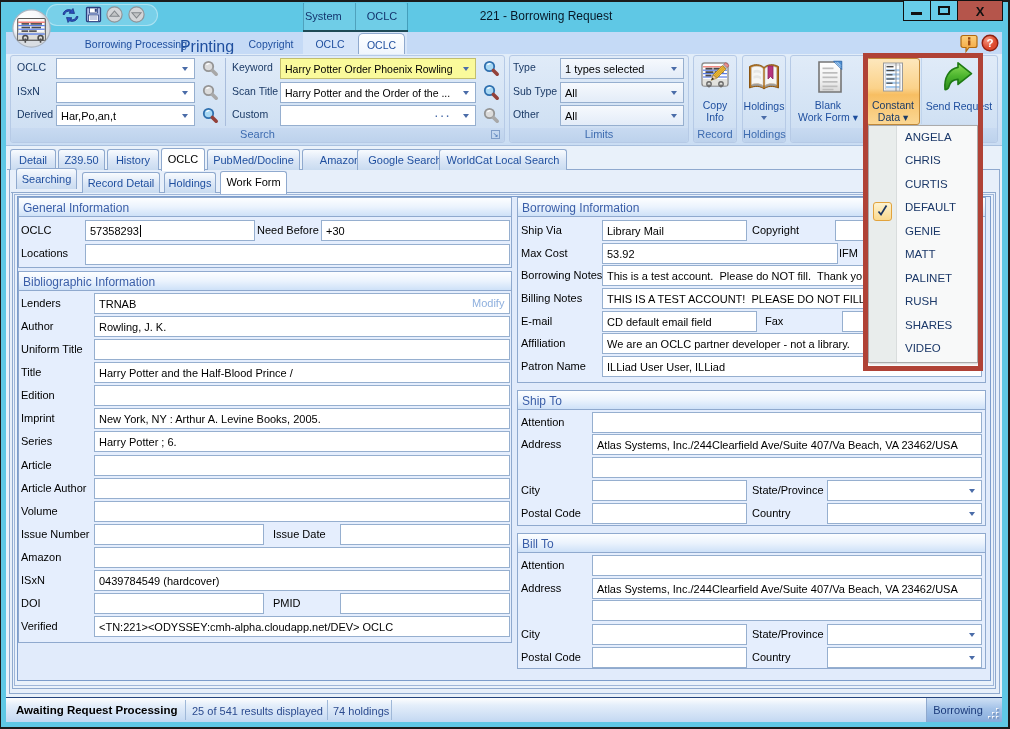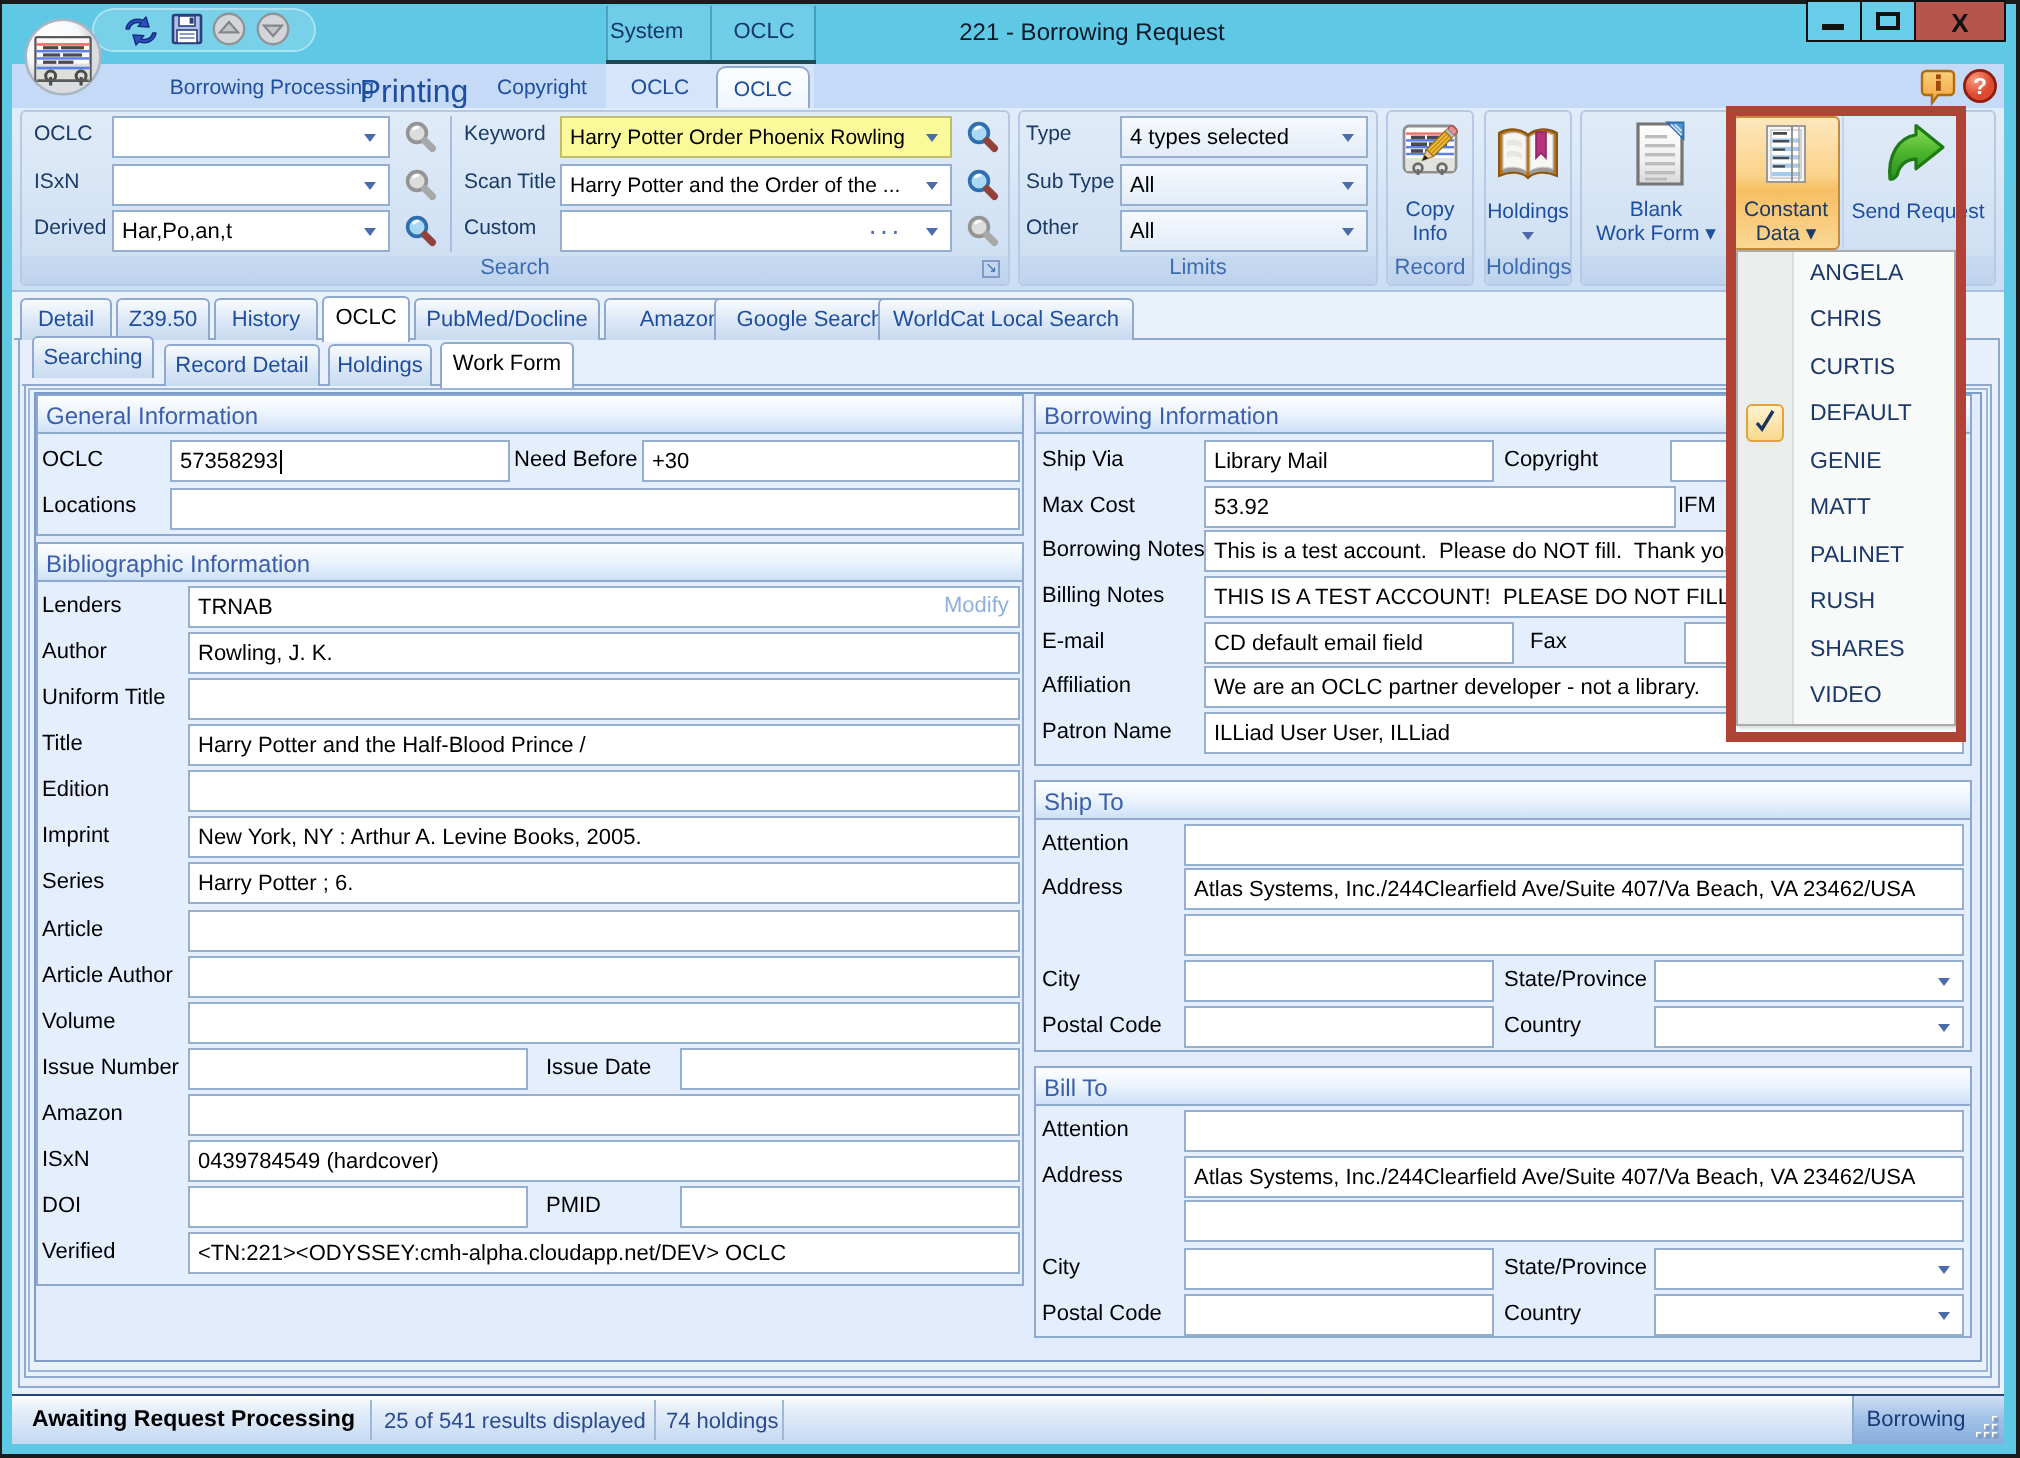--- a/index.html
+++ b/index.html
@@ -172,21 +172,21 @@
 <div class="f" style="left:280px;top:105px;width:196px;height:21px;background:#fff;border-color:#96AFCF;font-size:10.5px"></div>
 <div class="a" style="left:434px;top:108px;font-size:14px;color:#4A6CA8;letter-spacing:1px;line-height:14px">···</div>
 <div class="arrow" style="left:463px;top:114px"></div>
 <svg class="a" style="left:483px;top:107px" width="17" height="17" viewBox="0 0 17 17">
     <circle cx="6.5" cy="6.5" r="4.7" fill="#DCDCDC" stroke="#949494" stroke-width="1.8"></circle>
     <path d="M4.5,5 A3,3 0 0 1 7.5,3.6" stroke="#fff" stroke-width="1.3" fill="none"></path>
     <path d="M10.4,10.4 L14.2,14.2" stroke="#A8A8A8" stroke-width="3.6" stroke-linecap="round"></path>
   </svg>
 <div class="a" style="left:491px;top:130px;width:9px;height:9px;border:1px solid #7F9DC8;font-size:7px;color:#3E6CB0;line-height:7px;text-align:center">↘</div>
 <div class="rlb" style="left:513px;top:61px">Type</div>
-<div class="f" style="left:560px;top:58px;width:124px;height:21px;background:linear-gradient(#F6F9FD,#E3ECF8)">4 types selected</div>
+<div class="f" style="left:560px;top:58px;width:124px;height:21px;background:linear-gradient(#F6F9FD,#E3ECF8)">1 types selected</div>
 <div class="arrow" style="left:671px;top:67px"></div>
 <div class="rlb" style="left:513px;top:84.5px">Sub Type</div>
 <div class="f" style="left:560px;top:81.5px;width:124px;height:21px;background:linear-gradient(#F6F9FD,#E3ECF8)">All</div>
 <div class="arrow" style="left:671px;top:90.5px"></div>
 <div class="rlb" style="left:513px;top:108px">Other</div>
 <div class="f" style="left:560px;top:105px;width:124px;height:21px;background:linear-gradient(#F6F9FD,#E3ECF8)">All</div>
 <div class="arrow" style="left:671px;top:114px"></div>
 <svg class="a" style="left:700px;top:60px" width="32" height="34" viewBox="0 0 32 34">
 <rect x="2" y="3" width="26" height="23" rx="2.5" fill="#FDFDFC" stroke="#8F8F8F" stroke-width="1.4"></rect>
 <rect x="3" y="19" width="24" height="6.5" fill="#E2E2DE"></rect>

